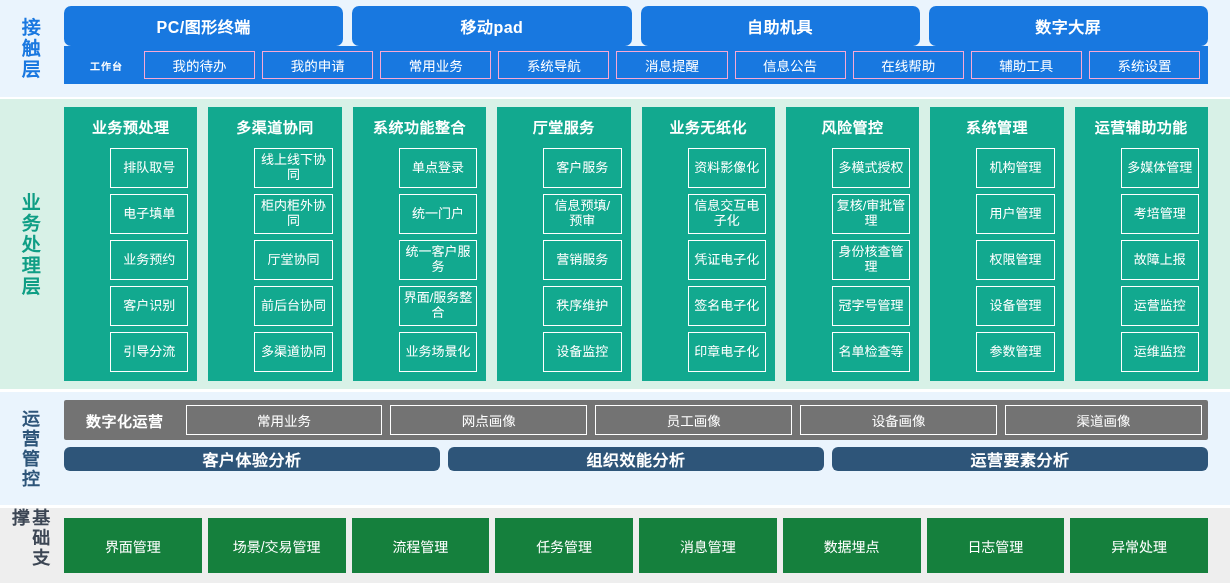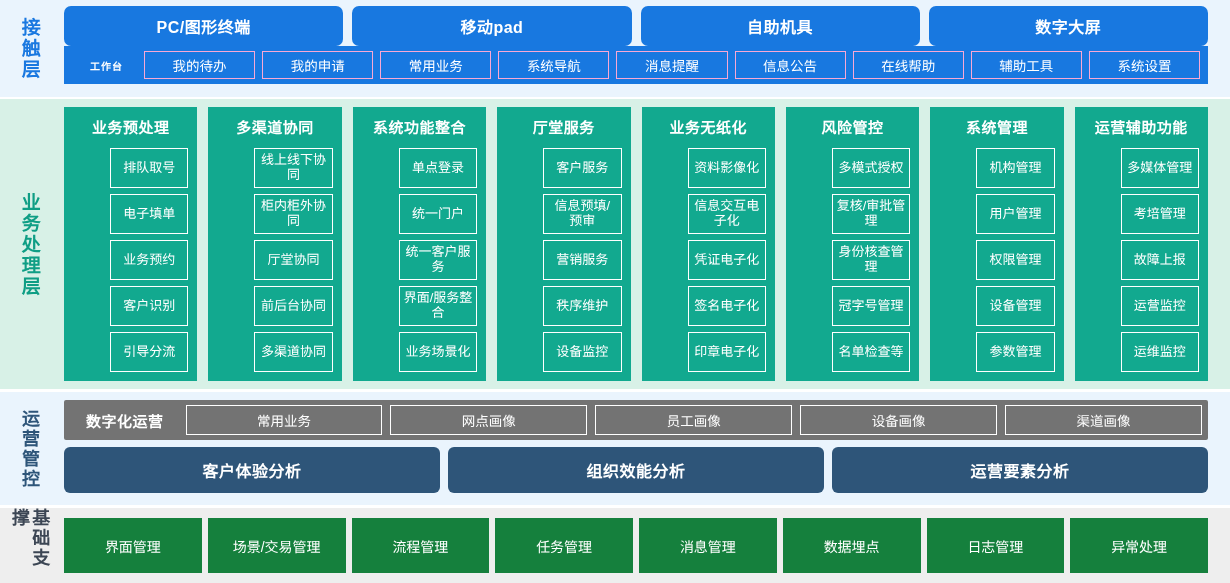--- a/index.html
+++ b/index.html
@@ -193,21 +193,21 @@
     color: #ffffff;
     font-size: 13.5px;
     display: flex;
     align-items: center;
     justify-content: center;
     white-space: nowrap;
   }
   .ops-analysis-row {
     display: flex;
     gap: 8px;
-    height: 46px;
+    height: 24px;
     justify-content: center;
   }
   .ops-analysis-chip {
     flex: 1 1 0;
     background: #2e5579;
     border-radius: 6px;
     color: #ffffff;
     font-size: 16px;
     font-weight: bold;
     display: flex;

